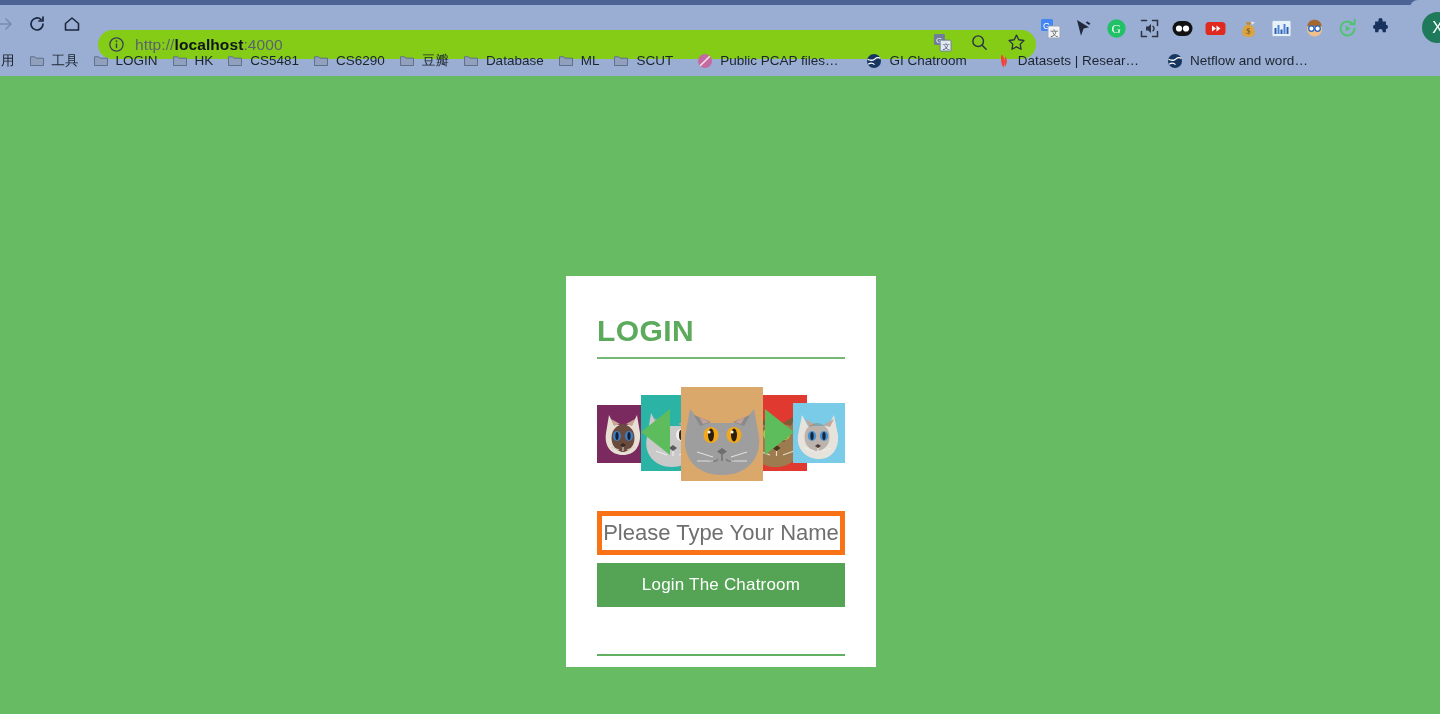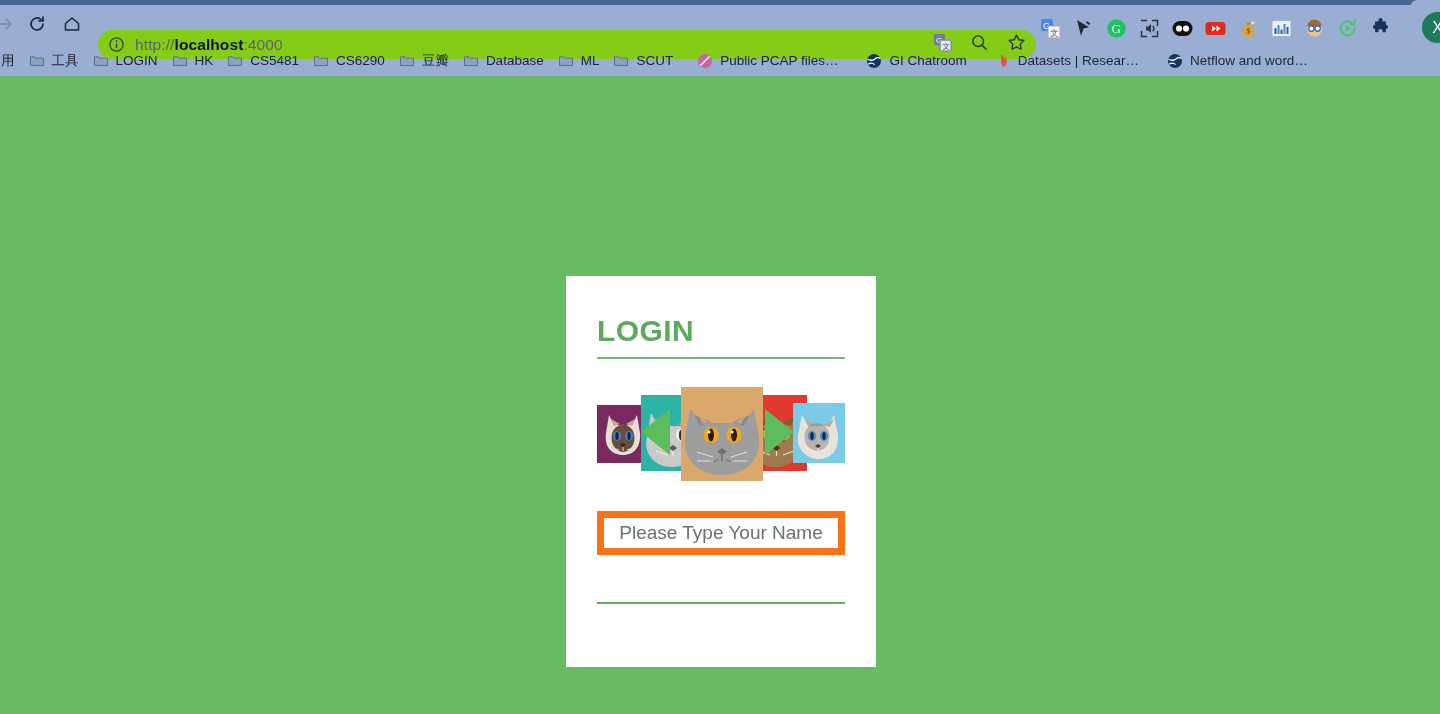--- a/index.html
+++ b/index.html
@@ -220,24 +220,24 @@
     border-bottom: 23px solid transparent;
     border-left: 29px solid #5dbd5d;
   }
 
   
   .name-input {
     display: block;
     margin-top: 30px;
     width: 248px;
     height: 44px;
-    border: 7px solid #f97316;
+    border: 5px solid #f97316;
     background: #ffffff;
     font-family: "Liberation Sans", sans-serif;
-    font-size: 19px;
+    font-size: 22px;
     color: #0f766e;
     text-align: center;
     outline: none;
   }
   .name-input::placeholder { color: #6f6f6f; opacity: 1; }
 
   .login-button {
     display: block;
     margin-top: 8px;
     width: 248px;
@@ -638,16 +638,17 @@
           <path d="M25 45v4M21 48l-9-3M29 48l9-3" stroke="#f0ece6" stroke-width="1.1" fill="none"></path>
         </svg>
       </div>
 
       <div class="car-arrow left" style="z-index:8;"></div>
       <div class="car-arrow right" style="z-index:8;"></div>
     </div>
 
     <input class="name-input" type="text" placeholder="Please Type Your Name" style="">
 
+    <button class="login-button">Login The Chatroom</button>
 
     <div class="bottom-rule"></div>
   </div>
 </div>
 
 </body></html>

